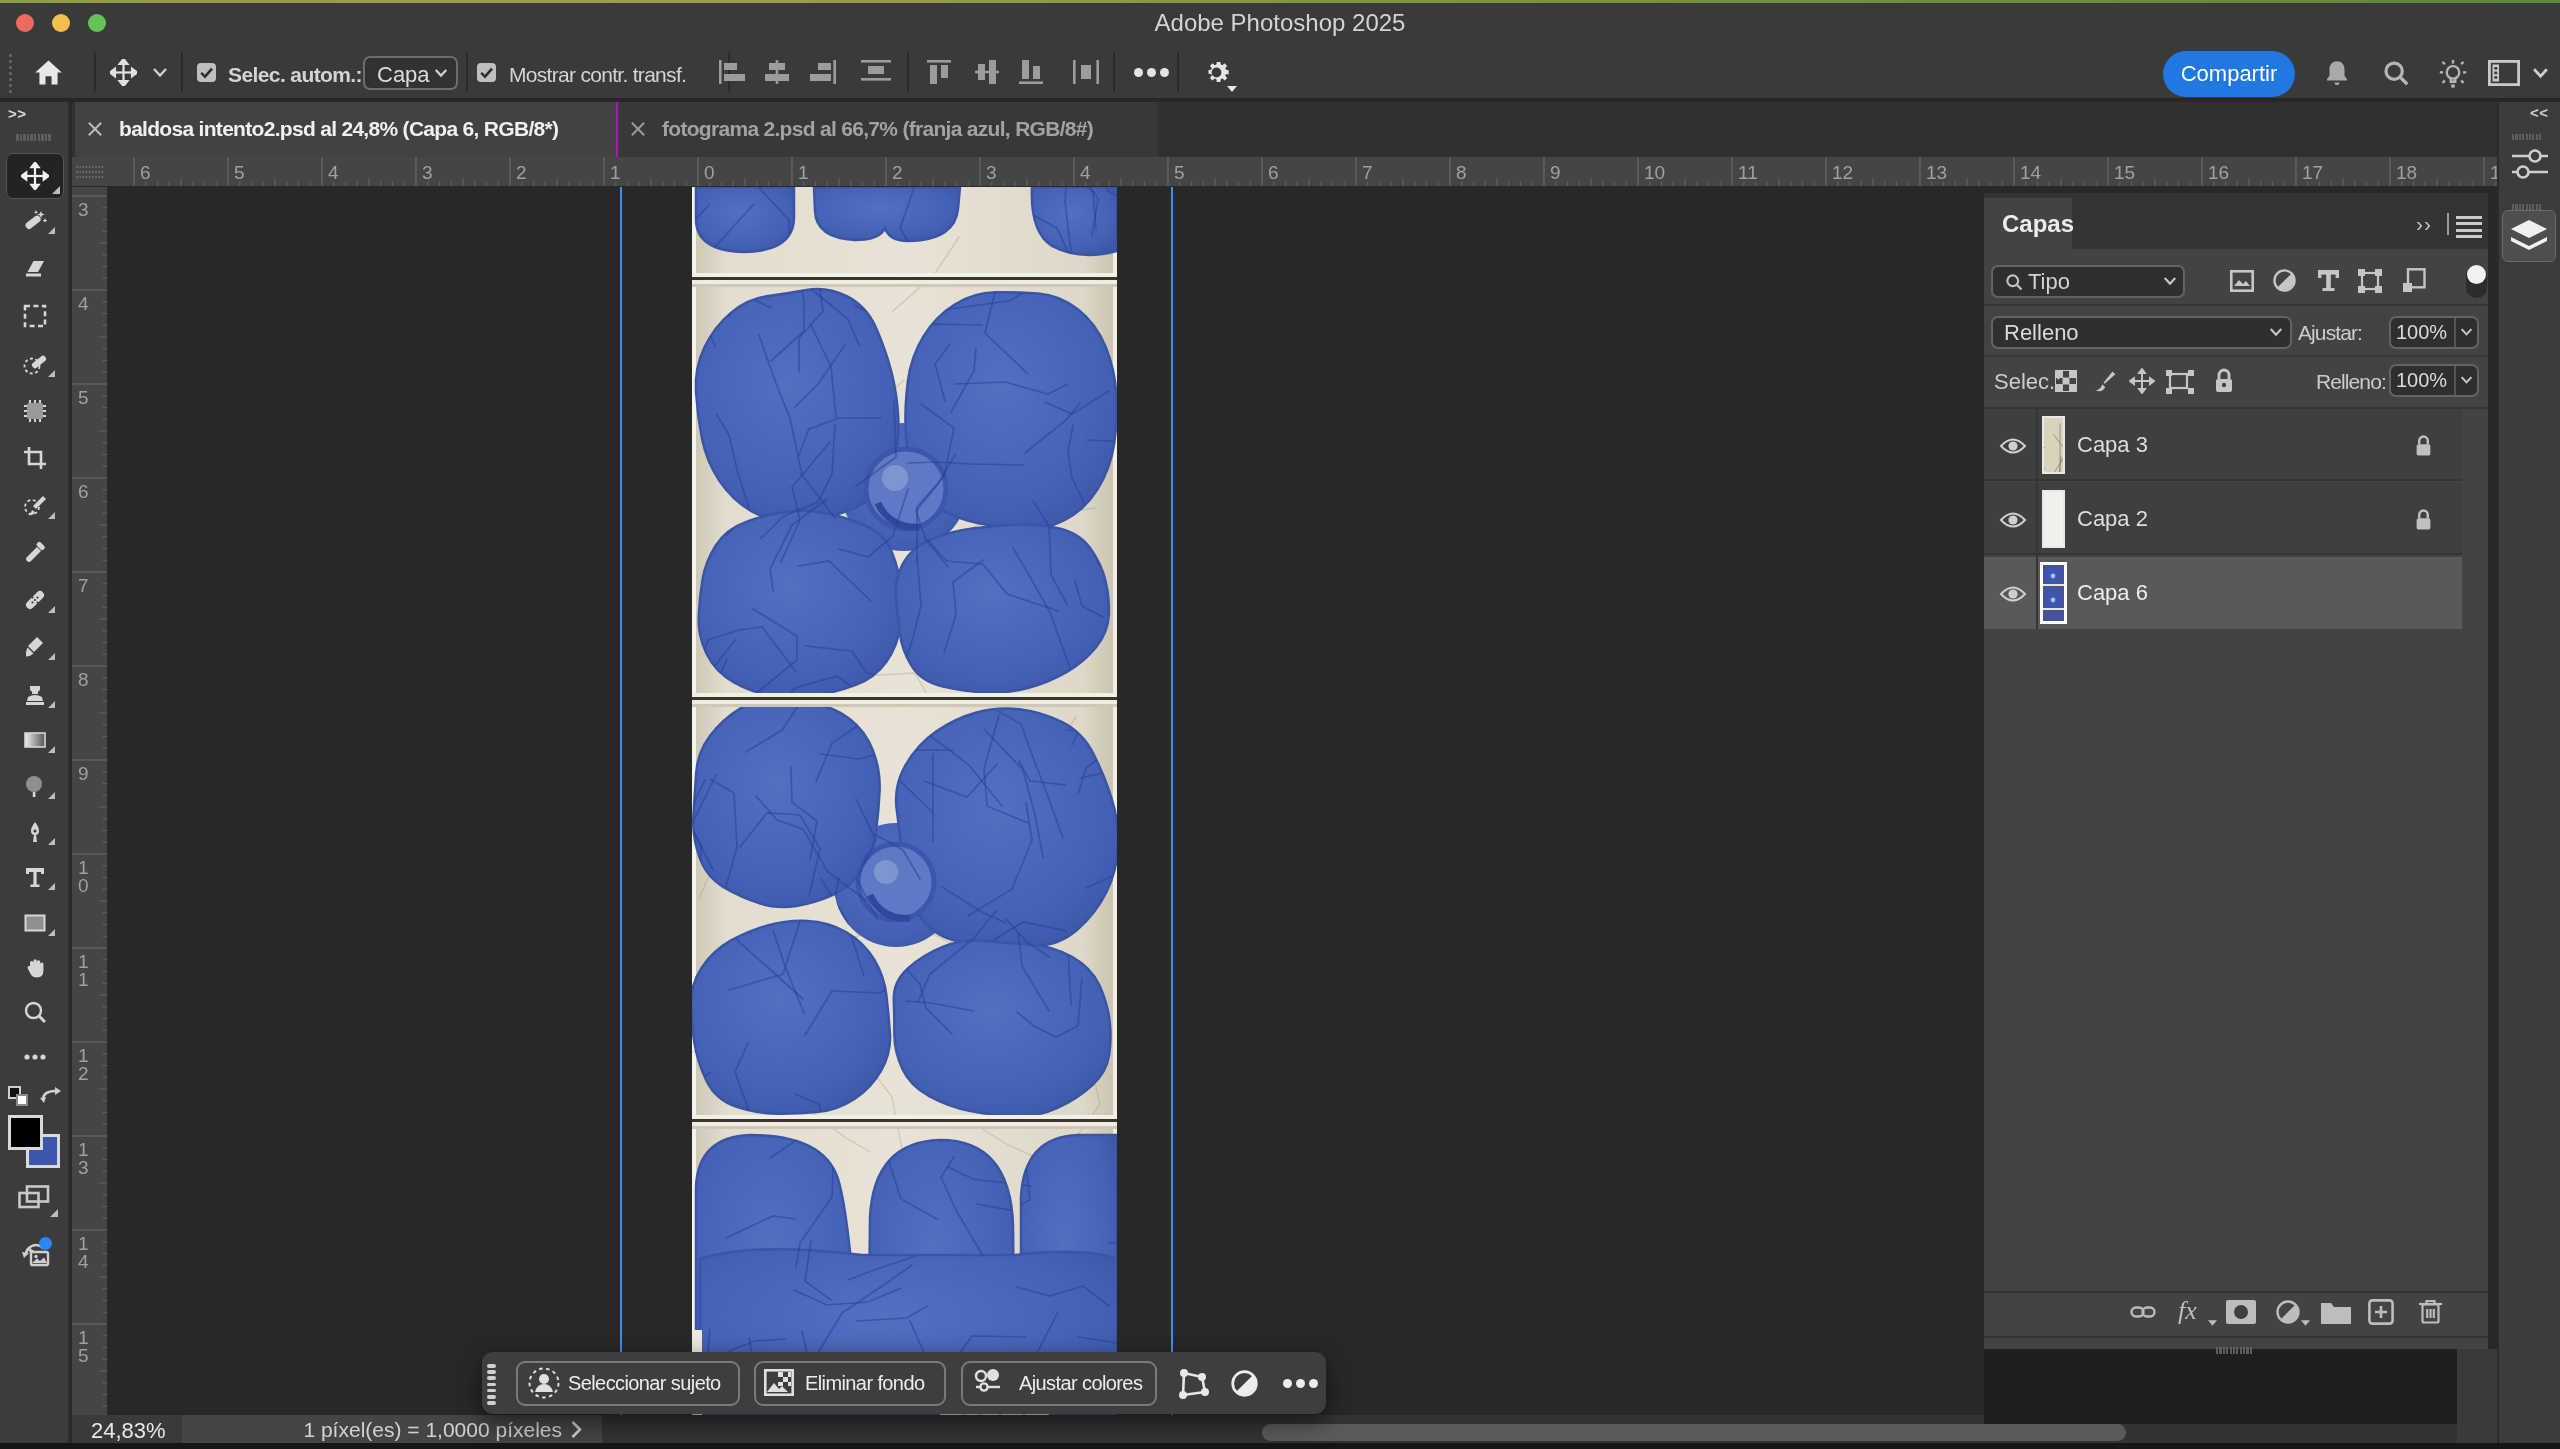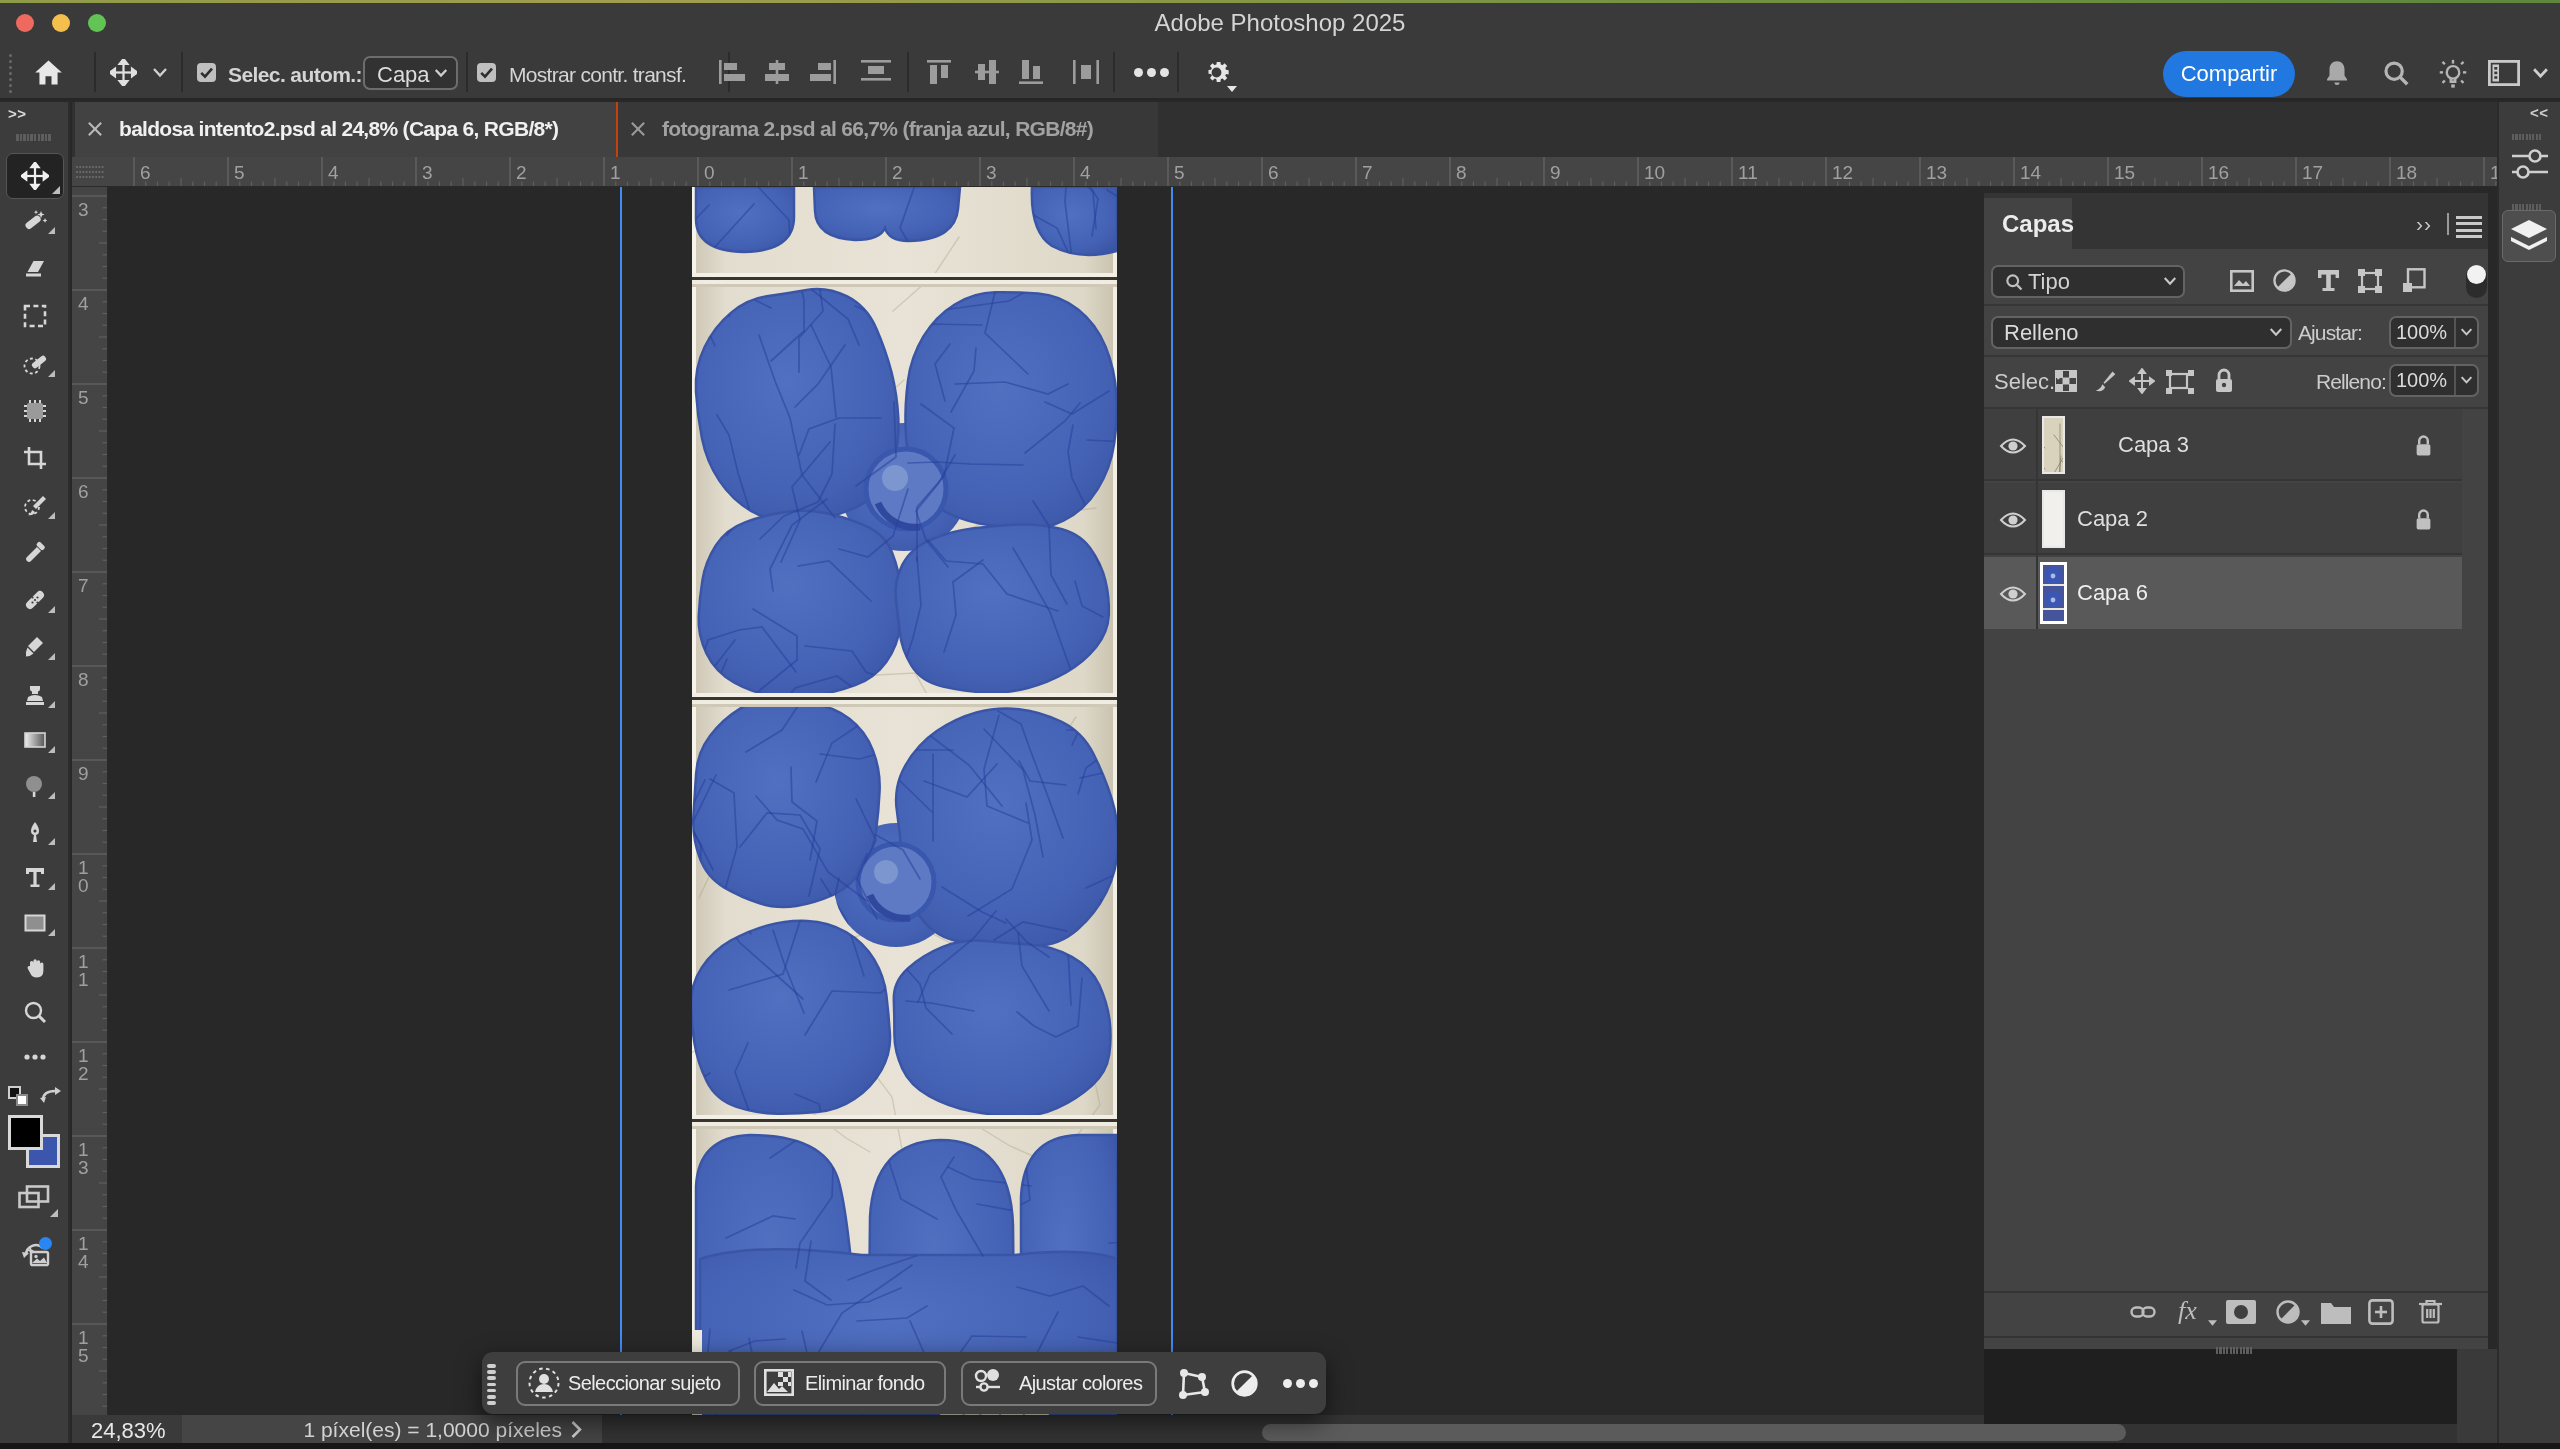--- a/index.html
+++ b/index.html
@@ -348,21 +348,21 @@
 <rect x="13" y="17" width="17" height="13" rx="1.6" fill="none" stroke="#cfcfcf" stroke-width="2.4"></rect>
 <circle cx="18" cy="21.5" r="1.7" fill="#cfcfcf"></circle>
     <path d="M14 28 l5 -4.5 3 2.6 4 -3.6 3 5.5z" fill="#cfcfcf"></path>
 <path d="M12.5 12 l1 2.6 2.6 1 -2.6 1 -1 2.6 -1 -2.6 -2.6 -1 2.6 -1z" fill="#cfcfcf"></path>
 <circle cx="27.5" cy="8.5" r="6.5" fill="#2a86f0"></circle>
   </svg>
 <div style="position:absolute;left:72px;top:102px;width:2425px;height:55px;background:#303030;"></div>
 <div style="position:absolute;left:75px;top:102px;width:541px;height:55px;background:#424242;overflow:hidden;">
     <div style="position:absolute;left:44px;top:15px;color:#f0f0f0;font-size:21px;font-weight:bold;letter-spacing:-0.7px;white-space:nowrap;">baldosa intento2.psd al 24,8% (Capa 6, RGB/8*)</div>
   </div>
-<div style="position:absolute;left:616px;top:102px;width:542px;height:55px;background:#383838;border-left:2px solid #c2410c;overflow:hidden;padding-left:45px;">
+<div style="position:absolute;left:616px;top:102px;width:542px;height:55px;background:#383838;border-left:2px solid #a21caf;overflow:hidden;padding-left:45px;">
     <div style="position:absolute;left:44px;top:15px;color:#a2a2a2;font-size:21px;font-weight:bold;letter-spacing:-0.7px;white-space:nowrap;">fotograma 2.psd al 66,7% (franja azul, RGB/8#)</div>
   </div>
 <svg class="ab" style="left:86px;top:120px" width="18" height="18" viewBox="0 0 19 19">
     <g stroke="#b9b9b9" stroke-width="2.2">
       <line x1="3" y1="3" x2="16" y2="16"></line>
       <line x1="16" y1="3" x2="3" y2="16"></line>
     </g>
   </svg>
 <svg class="ab" style="left:629px;top:120px" width="18" height="18" viewBox="0 0 19 19">
     <g stroke="#9a9a9a" stroke-width="2.2">
@@ -1179,21 +1179,21 @@
 <div style="position:absolute;left:2042px;top:416px;width:23px;height:58px;background:#d9d2bd;border:2px solid #e8e8e8;"></div>
 <svg class="ab" style="left:2044px;top:418px" width="19" height="54">
     <path d="M19 40 L-1 74 L-25 73 L-51 29 L-76 22" stroke="#8d8268" stroke-width="1" fill="none" opacity="0.8" stroke-linecap="round"></path>
     <path d="M18 43 L49 84 L108 77" stroke="#8d8268" stroke-width="1" fill="none" opacity="0.8" stroke-linecap="round"></path>
     <path d="M17 38 L13 78 L46 122 L55 153" stroke="#8d8268" stroke-width="1" fill="none" opacity="0.8" stroke-linecap="round"></path>
     <path d="M1 30 L-38 -9 L-77 3 L-114 -38" stroke="#8d8268" stroke-width="1" fill="none" opacity="0.8" stroke-linecap="round"></path>
     <path d="M1 51 L-16 32 L-11 -3" stroke="#8d8268" stroke-width="1" fill="none" opacity="0.8" stroke-linecap="round"></path>
     <path d="M16 6 L16 30 L16 69 L8 93" stroke="#8d8268" stroke-width="1" fill="none" opacity="0.8" stroke-linecap="round"></path>
     <path d="M10 17 L36 51 L33 88" stroke="#8d8268" stroke-width="1" fill="none" opacity="0.8" stroke-linecap="round"></path>
   </svg>
-<div style="position:absolute;left:2077px;top:432px;color:#dedede;font-size:22px;margin-left:41px;">Capa 3</div>
+<div style="position:absolute;left:2077px;top:432px;color:#dedede;font-size:22px;">Capa 3</div>
 <svg class="ab" style="left:2413px;top:434px" width="21" height="24" viewBox="0 0 24 28">
     <path d="M7 12 v-4 a5 5 0 0 1 10 0 v4" stroke="#c0c0c0" stroke-width="2.8" fill="none"></path>
     <rect x="4" y="12" width="16" height="13" rx="2" fill="#c0c0c0"></rect>
   </svg>
 <div style="position:absolute;left:1984px;top:483px;width:478px;height:72px;background:#3f3f3f;border-bottom:2px solid #353535;"></div>
 <svg class="ab" style="left:1999px;top:510px" width="28" height="20" viewBox="0 0 28 20">
     <path d="M2 10 Q14 -3 26 10 Q14 23 2 10 Z" fill="none" stroke="#cfcfcf" stroke-width="2"></path>
     <circle cx="14" cy="10" r="4.6" fill="#cfcfcf"></circle>
   </svg>
 <div style="position:absolute;left:2042px;top:490px;width:23px;height:58px;background:#f2f0ec;border:2px solid #e8e8e8;"></div>

